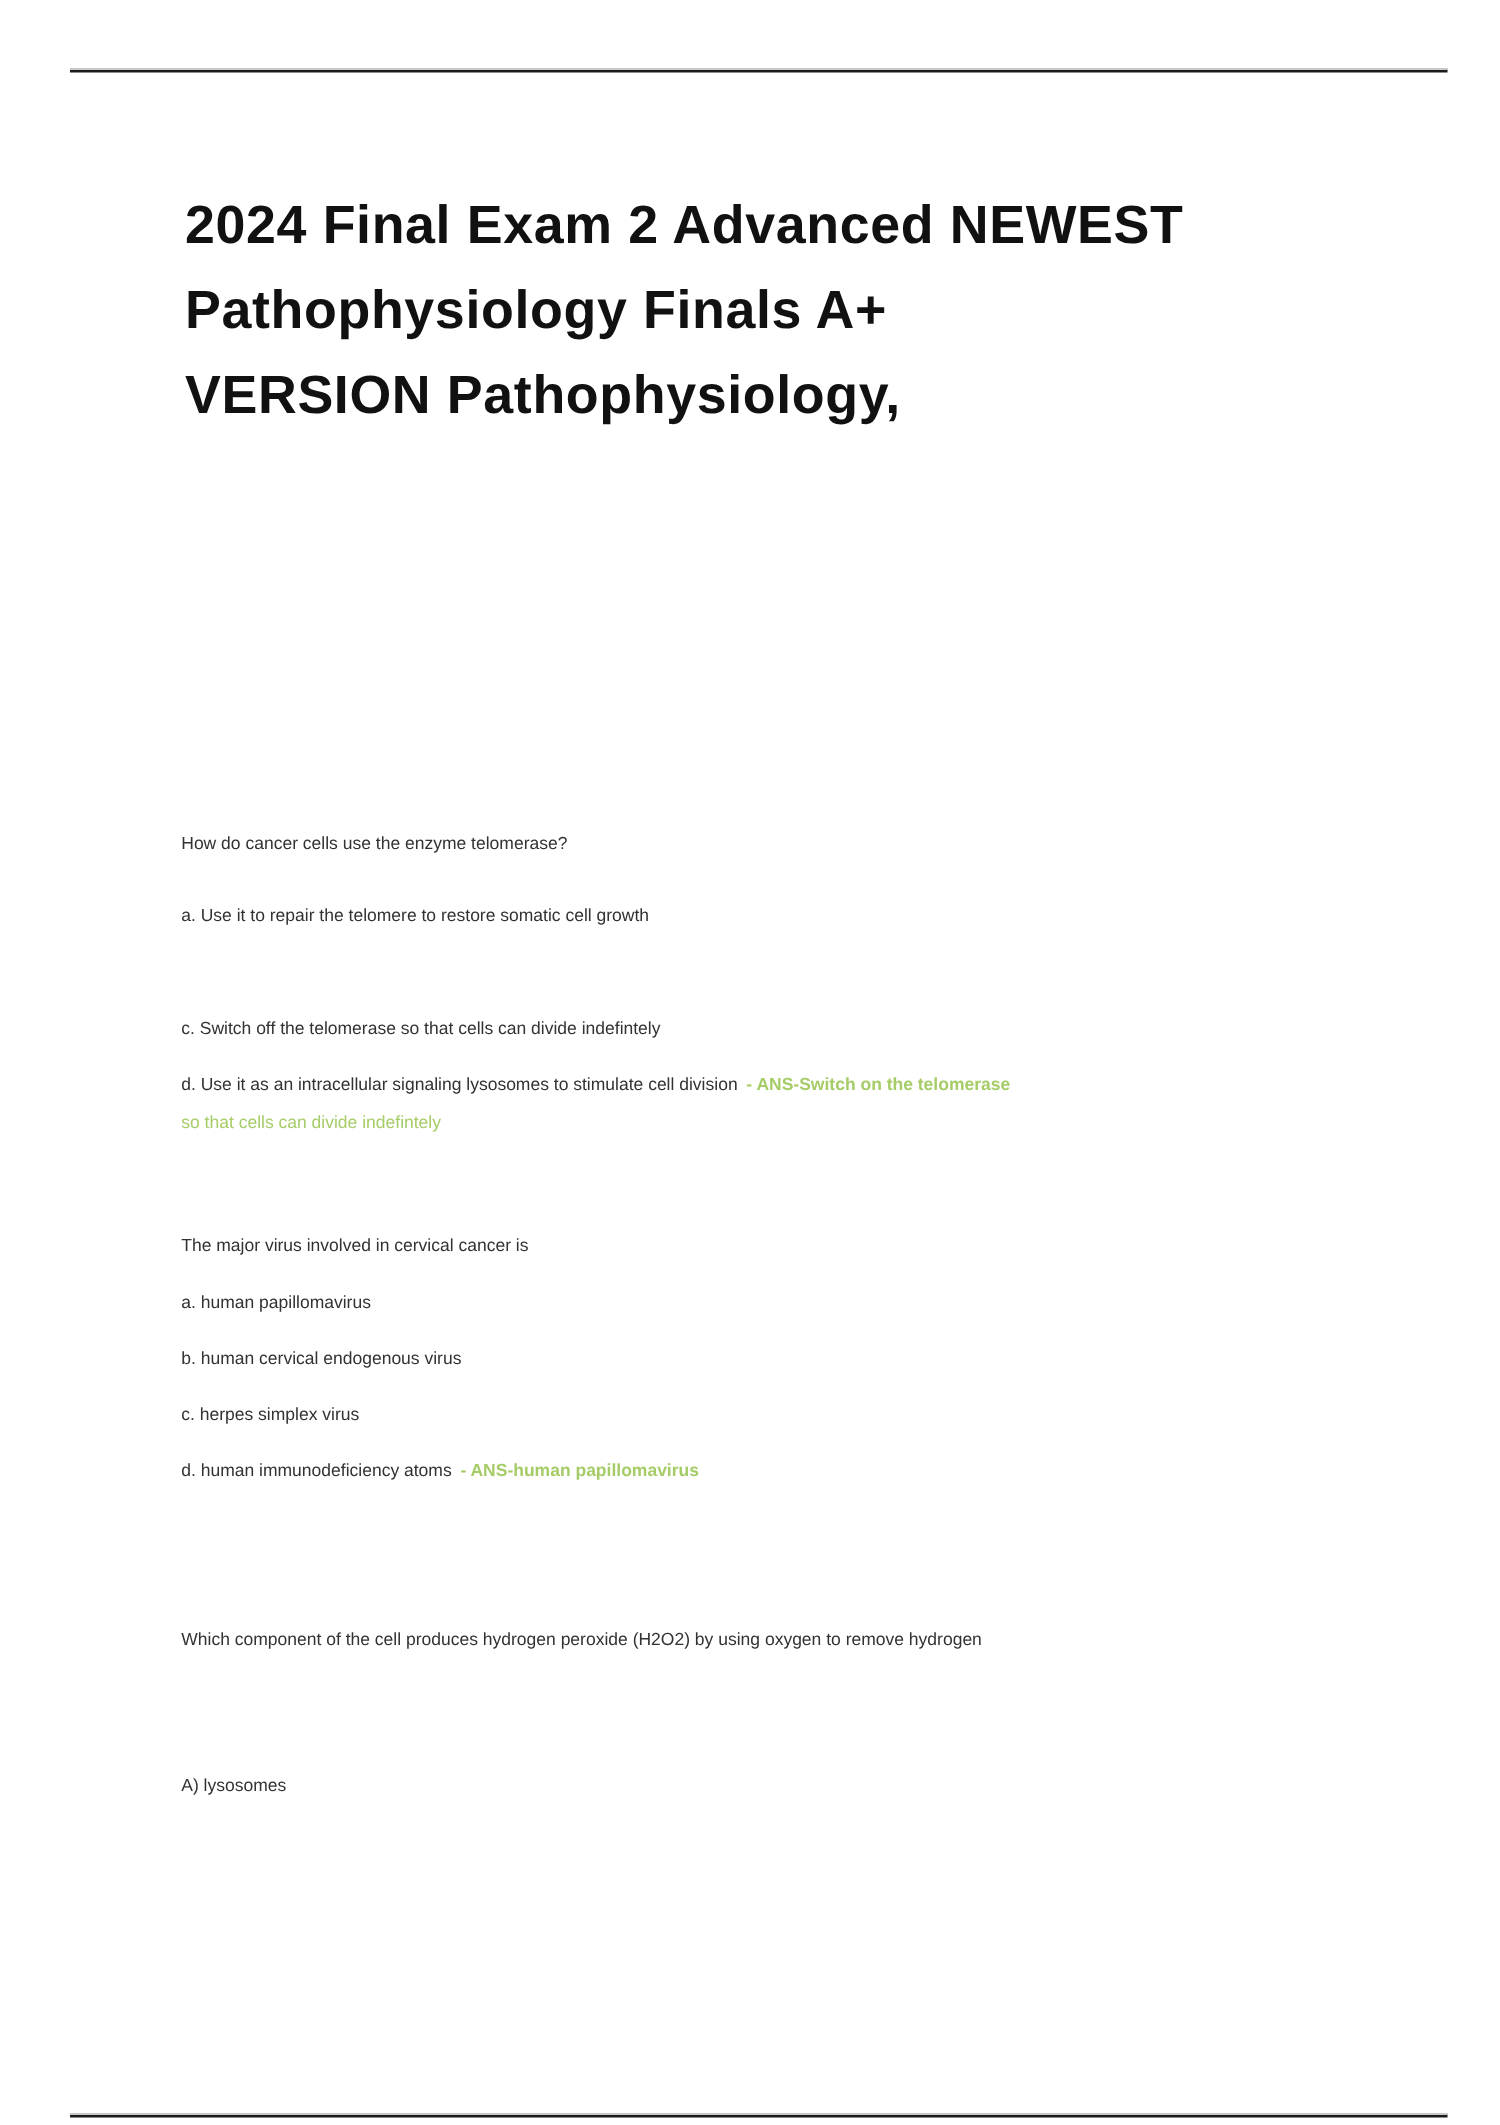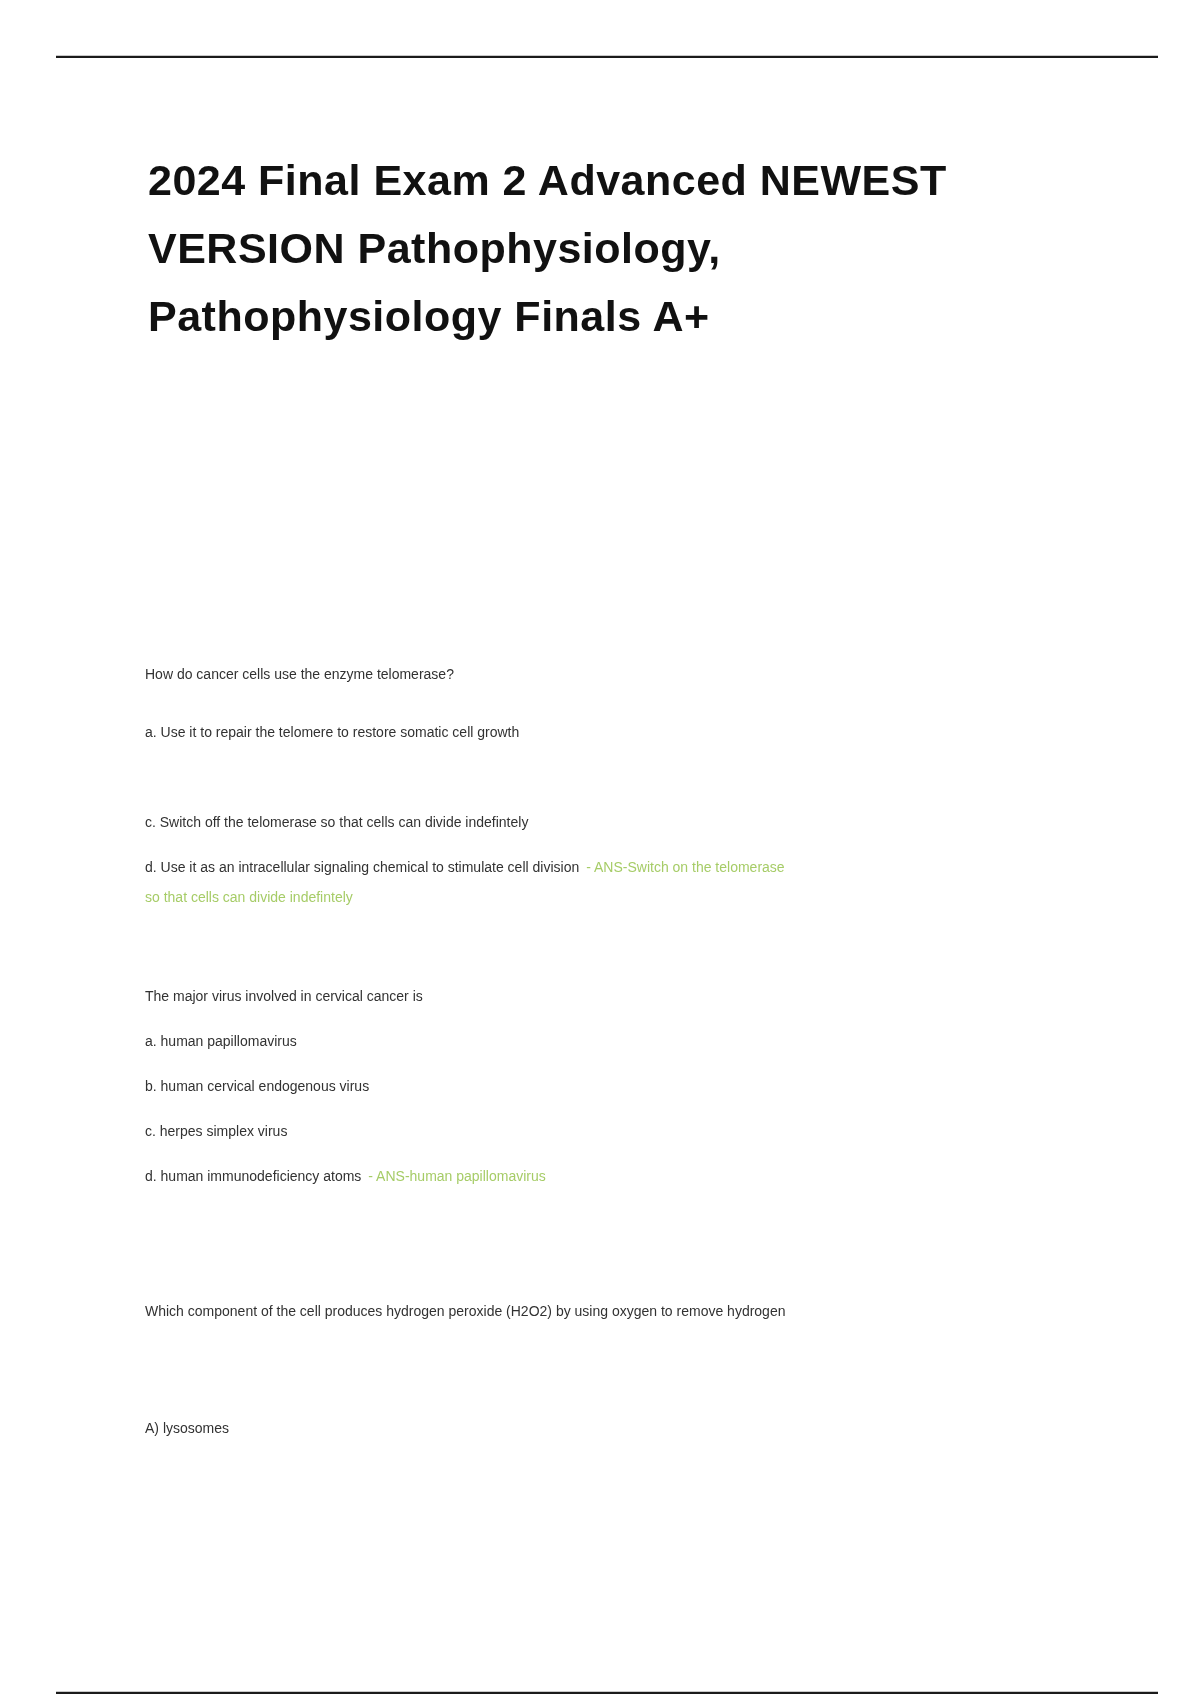--- a/index.html
+++ b/index.html
@@ -49,42 +49,43 @@
     left:145px;
     height:30px;
     line-height:30px;
     font-size:14px;
     color:var(--body-text);
     white-space:nowrap;
   }
   .ans{
     color:var(--answer-green);
     margin-left:7px;
+    font-weight:bold;
   }
   .ans-cont{
     color:var(--answer-green);
   }
 </style>
 </head>
 <body>
 
 <div class="page">
 
   <div class="rule top"></div>
 
   <div class="doc-title">
     <div class="t-line">2024 Final Exam 2 Advanced NEWEST</div>
+    <div class="t-line">Pathophysiology Finals A+</div>
     <div class="t-line">VERSION Pathophysiology,</div>
-    <div class="t-line">Pathophysiology Finals A+</div>
   </div>
 
   <div class="line" style="top:659px">How do cancer cells use the enzyme telomerase?</div>
   <div class="line" style="top:717px">a. Use it to repair the telomere to restore somatic cell growth</div>
   <div class="line" style="top:807px">c. Switch off the telomerase so that cells can divide indefintely</div>
-  <div class="line" style="top:852px"><span>d. Use it as an intracellular signaling chemical to stimulate cell division</span><span class="ans">- ANS-Switch on the telomerase</span></div>
+  <div class="line" style="top:852px"><span>d. Use it as an intracellular signaling lysosomes to stimulate cell division</span><span class="ans">- ANS-Switch on the telomerase</span></div>
   <div class="line ans-cont" style="top:882px">so that cells can divide indefintely</div>
 
   <div class="line" style="top:981px">The major virus involved in cervical cancer is</div>
   <div class="line" style="top:1026px">a. human papillomavirus</div>
   <div class="line" style="top:1071px">b. human cervical endogenous virus</div>
   <div class="line" style="top:1116px">c. herpes simplex virus</div>
   <div class="line" style="top:1161px"><span>d. human immunodeficiency atoms</span><span class="ans">- ANS-human papillomavirus</span></div>
 
   <div class="line" style="top:1296px">Which component of the cell produces hydrogen peroxide (H2O2) by using oxygen to remove hydrogen</div>
   <div class="line" style="top:1413px">A) lysosomes</div>

